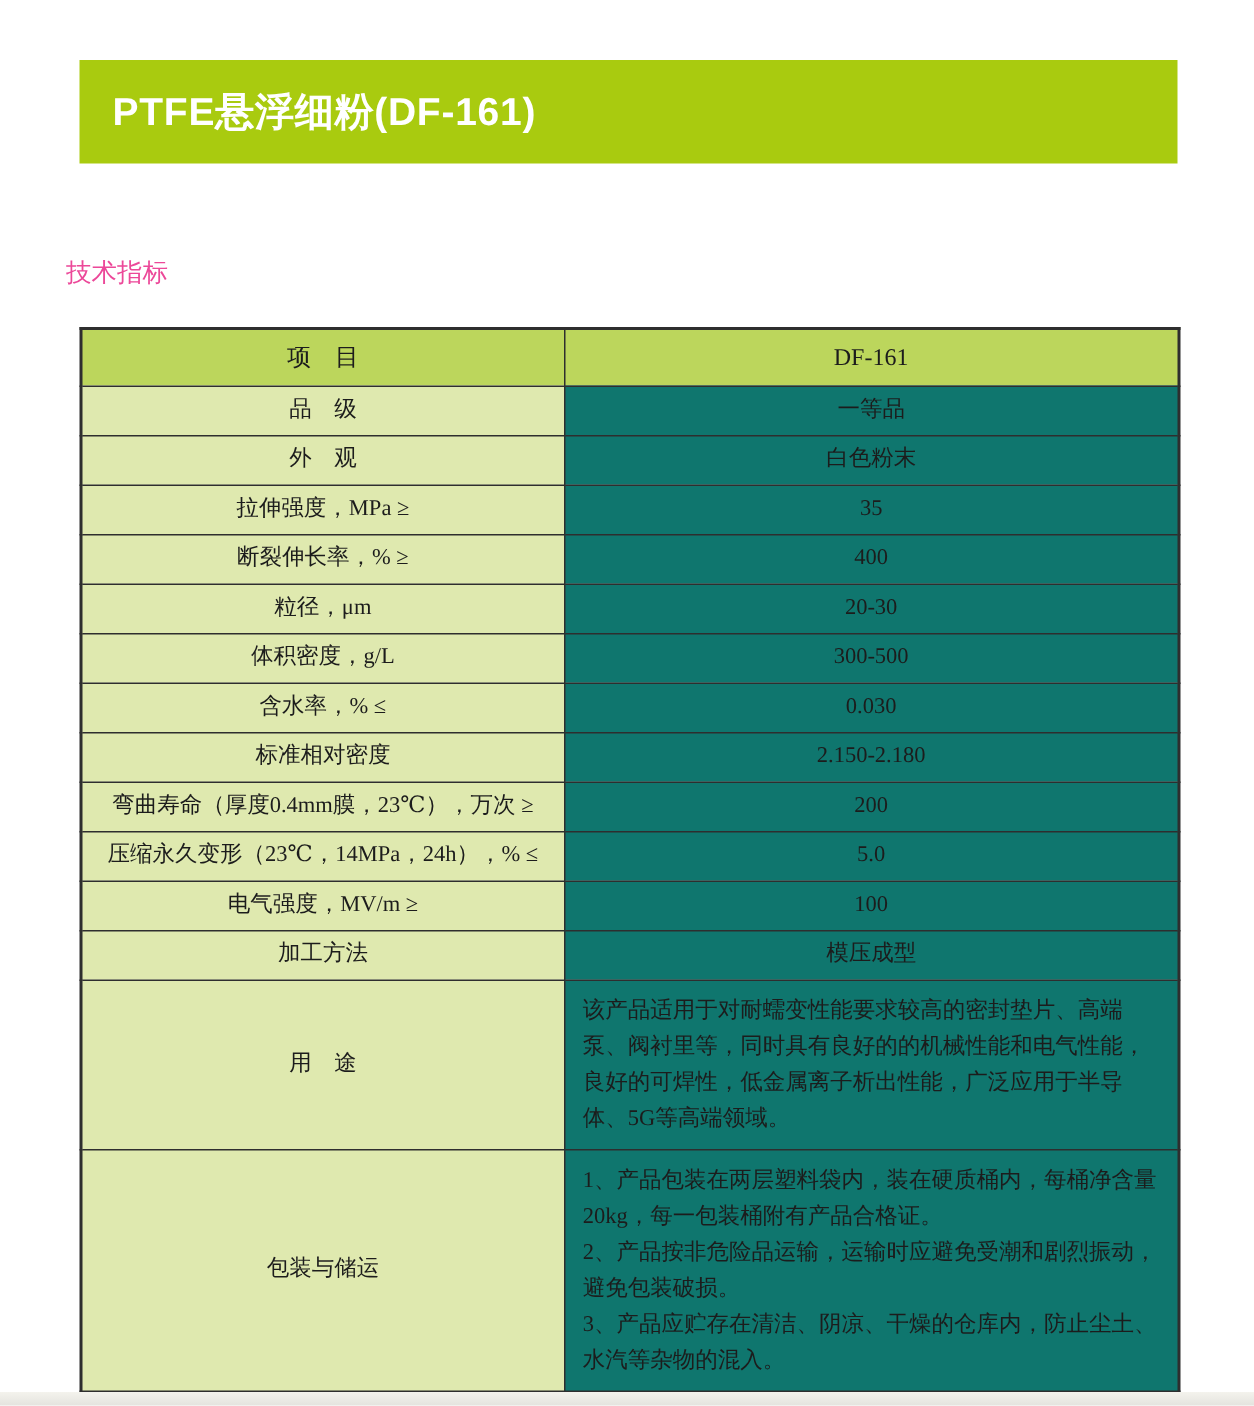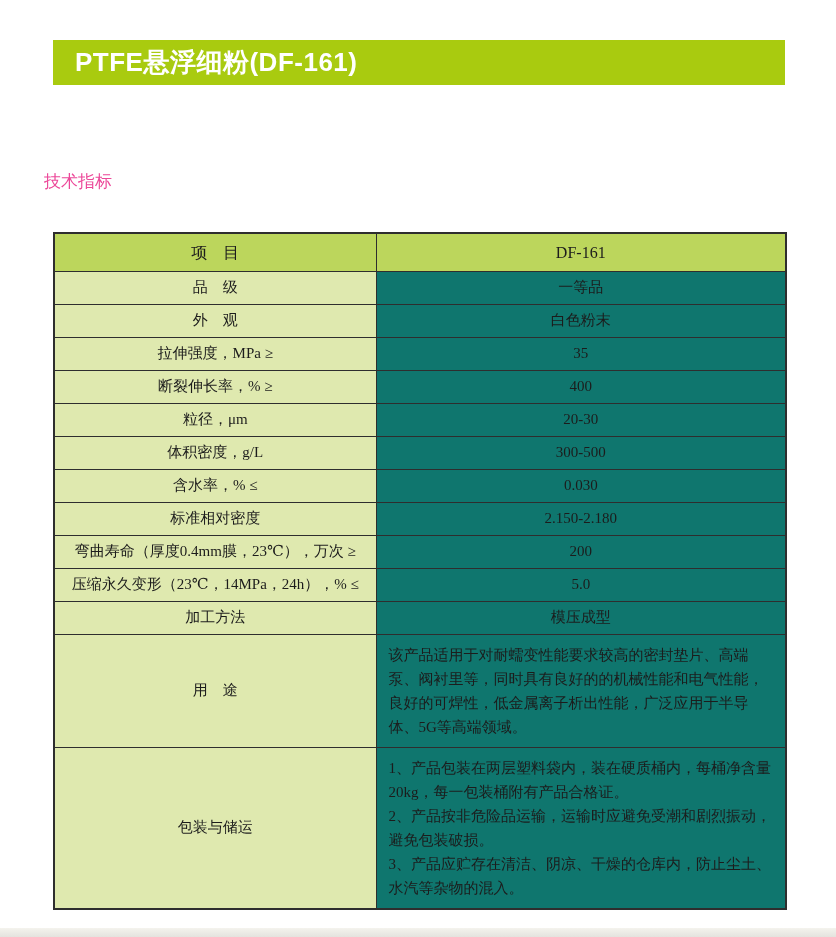--- a/index.html
+++ b/index.html
@@ -8,21 +8,21 @@
     background: #ffffff;
     font-family: "Liberation Serif", "DejaVu Serif", serif;
     color: #1c1c1c;
     overflow: hidden;
   }
   .page { position: relative; width: 836px; height: 937px; }
 
   .banner {
     position: absolute;
     left: 53px; top: 40px;
-    width: 732px; height: 45px;
+    width: 732px; height: 69px;
     background: #a9cb0f;
     display: flex; align-items: center;
     box-sizing: border-box;
     padding-left: 22px;
   }
   .banner h1 {
     margin: 0;
     font-family: "Liberation Sans", "DejaVu Sans", sans-serif;
     font-weight: bold;
     font-size: 26px;
@@ -35,21 +35,21 @@
     left: 44px; top: 170px;
     margin: 0;
     font-family: "Liberation Sans", "DejaVu Sans", sans-serif;
     font-weight: 400;
     font-size: 17px;
     color: #ec4899;
   }
 
   table.spec {
     position: absolute;
-    left: 53px; top: 232px;
+    left: 53px; top: 218px;
     width: 732px;
     border-collapse: collapse;
     table-layout: fixed;
     border: 2px solid #2e2e2e;
     font-size: 15px;
   }
   table.spec col.c-item { width: 322px; }
   table.spec col.c-value { width: 410px; }
 
   table.spec th, table.spec td {
@@ -142,20 +142,24 @@
       </tr>
       <tr>
         <td class="item-cell">弯曲寿命（厚度0.4mm膜，23℃），万次 ≥</td>
         <td class="value-cell">200</td>
       </tr>
       <tr>
         <td class="item-cell">压缩永久变形（23℃，14MPa，24h），% ≤</td>
         <td class="value-cell">5.0</td>
       </tr>
       <tr>
+        <td class="item-cell">电气强度，MV/m ≥</td>
+        <td class="value-cell">100</td>
+      </tr>
+      <tr>
         <td class="item-cell">加工方法</td>
         <td class="value-cell">模压成型</td>
       </tr>
       <tr>
         <td class="item-cell">用　途</td>
         <td class="value-cell cell-left">该产品适用于对耐蠕变性能要求较高的密封垫片、高端泵、阀衬里等，同时具有良好的的机械性能和电气性能，良好的可焊性，低金属离子析出性能，广泛应用于半导体、5G等高端领域。</td>
       </tr>
       <tr>
         <td class="item-cell">包装与储运</td>
         <td class="value-cell cell-left pre-line">1、产品包装在两层塑料袋内，装在硬质桶内，每桶净含量20kg，每一包装桶附有产品合格证。

